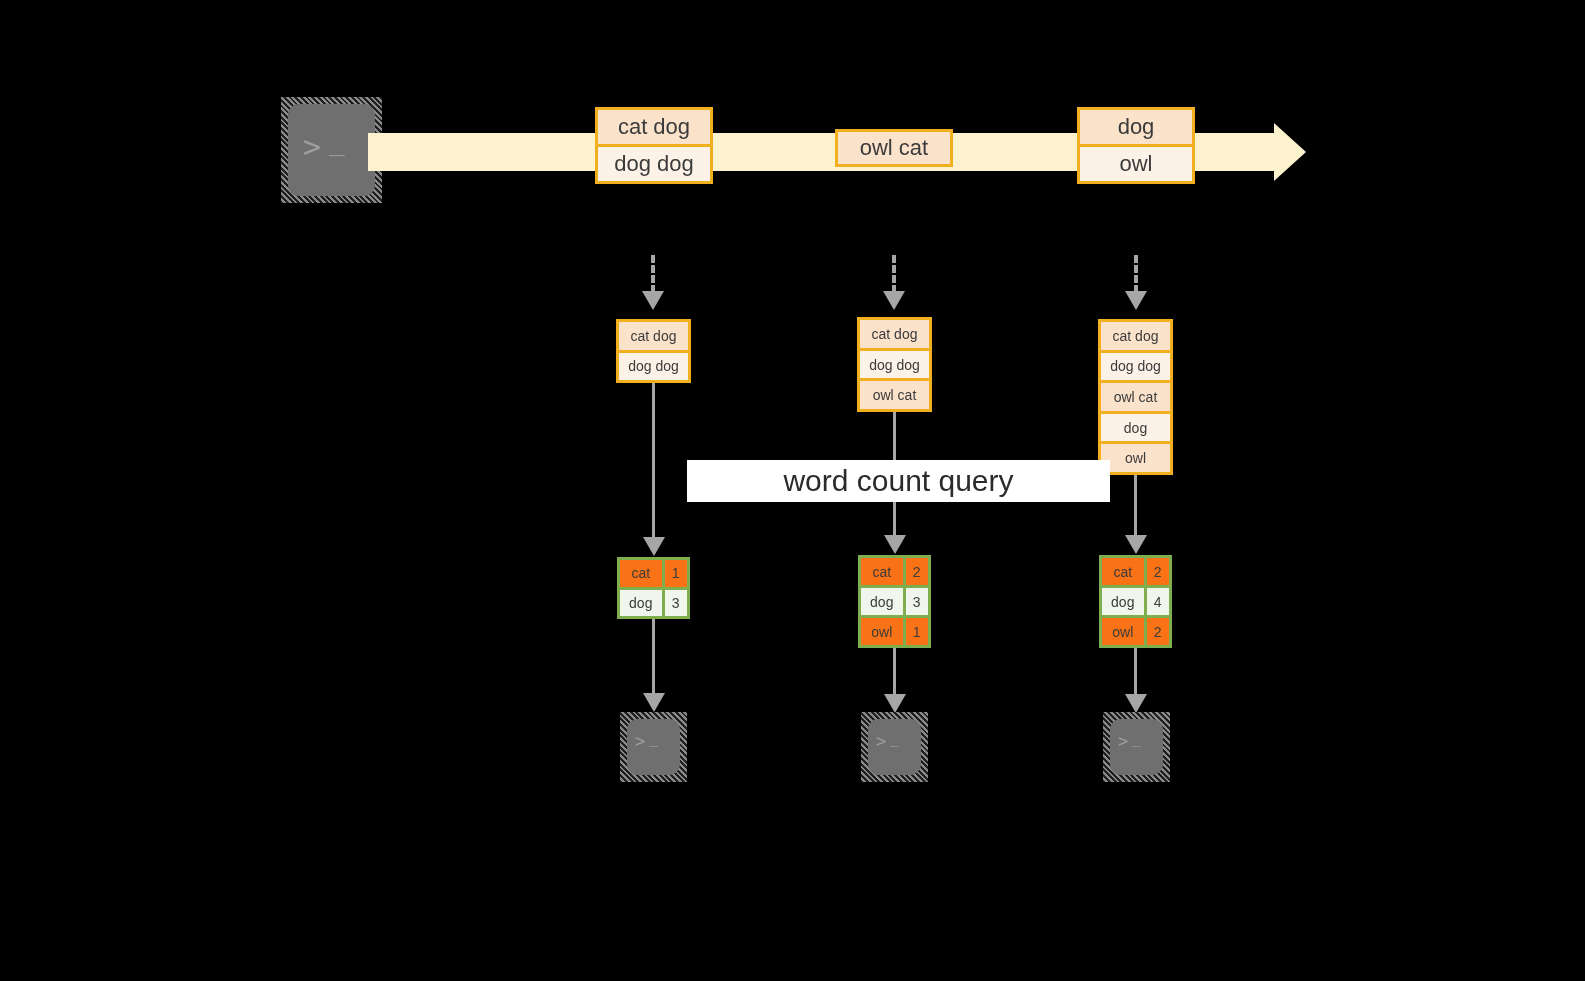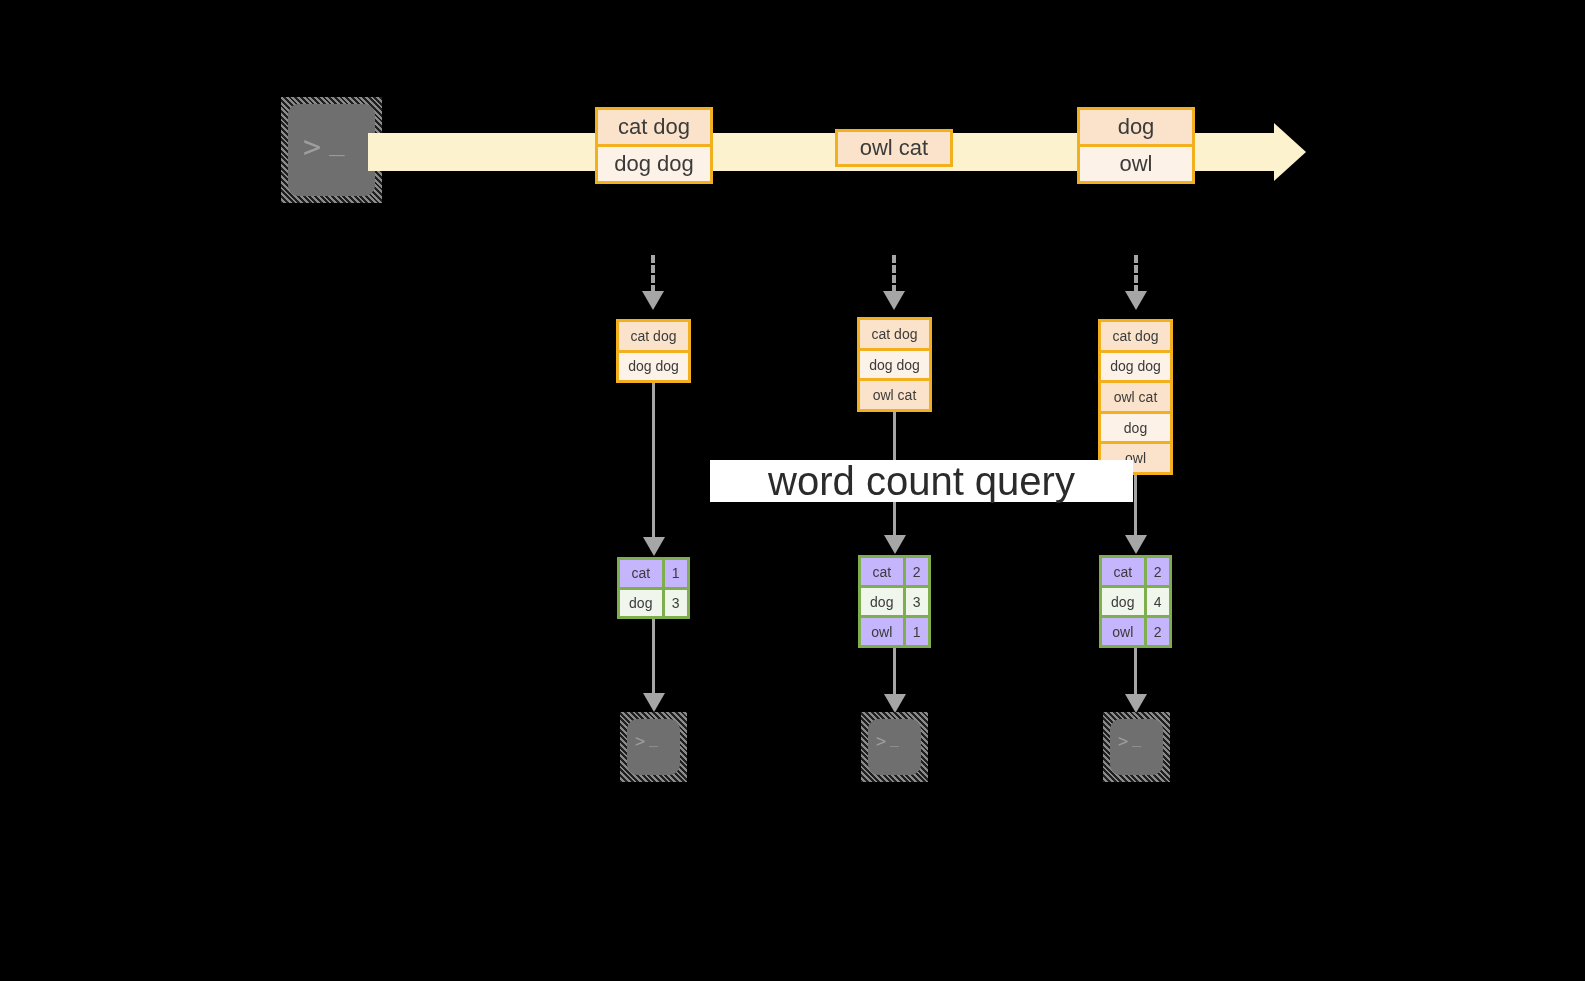--- a/index.html
+++ b/index.html
@@ -96,21 +96,21 @@
   .grow .gc {
     display: flex;
     align-items: center;
     justify-content: center;
     color: #3b3b3b;
     box-sizing: border-box;
     white-space: nowrap;
   }
   .grow .gc.word { flex: 0 0 62%; }
   .grow .gc.num  { flex: 1 1 auto; border-left: 3px solid #7FAE4E; }
-  .grow.dark  .gc { background: #c4b5fd; }
+  .grow.dark  .gc { background: #f97316; }
   .grow.light .gc { background: #F1F6EC; }
 
   
   .conn {
     position: absolute;
     background: #A6A6A6;
     width: 3px;
   }
   .conn.dashed {
     background: none;
@@ -266,15 +266,15 @@
   <div class="conn" style="left:1134px; top:648px; height:48px;"></div>
   <div class="arrowhead" style="left:1125px; top:694px;"></div>
 
   <div class="term" style="left:1103px; top:712px; width:67px; height:70px;">
     <div class="term-inner">
       <span class="term-glyph" style="left:8px; top:14px; font-size:17px;">&gt;</span>
       <span class="term-glyph" style="left:22px; top:12px; font-size:15px;">_</span>
     </div>
   </div>
 
-  <div class="banner" style="left:710px; top:460px; width:423px; height:42px; font-size:40px;">word count query</div>
+  <div class="banner" style="left:687px; top:460px; width:423px; height:42px; font-size:30px;">word count query</div>
 
 </div>
 
 </body></html>

